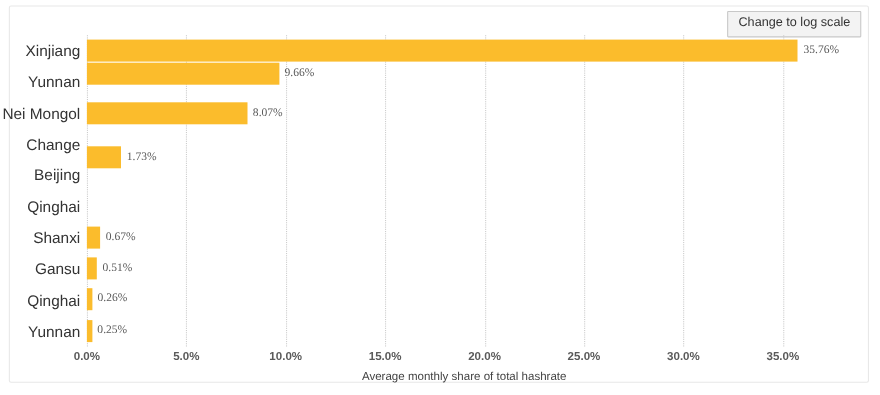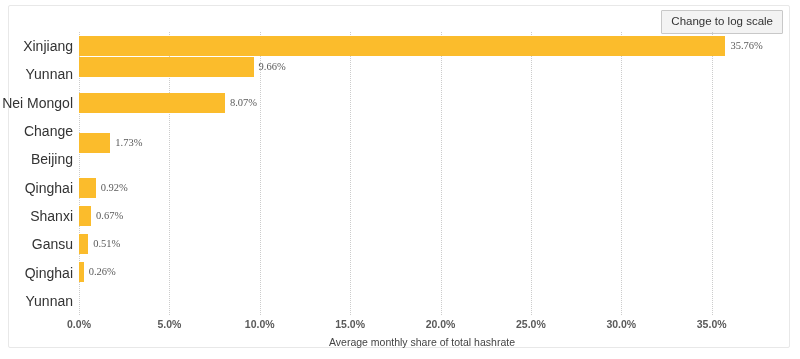--- a/index.html
+++ b/index.html
@@ -196,35 +196,35 @@
             <div class="bar-label" style="left: 179.618px; color: rgb(90, 90, 90);">9.66%</div>
           </div>
           <div class="row" style="top: 56.6px; height: 28.3px;">
             <div class="bar" style="width: 145.877px; background: rgb(251, 188, 44);"></div>
             <div class="bar-label" style="left: 150.877px; color: rgb(90, 90, 90);">8.07%</div>
           </div>
           <div class="row" style="top: 97px; height: 28.3px;">
             <div class="bar" style="width: 31.2722px; background: rgb(251, 188, 44);"></div>
             <div class="bar-label" style="left: 36.2722px; color: rgb(90, 90, 90);">1.73%</div>
           </div>
-          <div class="row" style="top: 141.5px; height: 28.3px;">
-            <div class="bar" style="width: 16.6303px; background: rgb(251, 188, 44);"></div>
-            <div class="bar-label" style="left: 21.6303px; color: rgb(90, 90, 90);">0.92%</div>
-          </div>
           <div class="row" style="top: 169.8px; height: 28.3px;">
             <div class="bar" style="width: 12.1112px; background: rgb(251, 188, 44);"></div>
             <div class="bar-label" style="left: 17.1112px; color: rgb(90, 90, 90);">0.67%</div>
           </div>
           <div class="row" style="top: 198.1px; height: 28.3px;">
             <div class="bar" style="width: 9.21897px; background: rgb(251, 188, 44);"></div>
             <div class="bar-label" style="left: 14.219px; color: rgb(90, 90, 90);">0.51%</div>
           </div>
           <div class="row" style="top: 226.4px; height: 28.3px;">
             <div class="bar" style="width: 4.69987px; background: rgb(251, 188, 44);"></div>
             <div class="bar-label" style="left: 9.69987px; color: rgb(90, 90, 90);">0.26%</div>
+          </div>
+          <div class="row" style="top: 254.7px; height: 28.3px;">
+            <div class="bar" style="width: 4.5191px; background: rgb(251, 188, 44);"></div>
+            <div class="bar-label" style="left: 9.5191px; color: rgb(90, 90, 90);">0.25%</div>
           </div>
         </div>
     </div>
 
     <div class="xticks">
         <div class="xtick" style="left: 0px; color: rgb(90, 90, 90);">0.0%</div>
         <div class="xtick" style="left: 90.3821px; color: rgb(90, 90, 90);">5.0%</div>
         <div class="xtick" style="left: 180.764px; color: rgb(90, 90, 90);">10.0%</div>
         <div class="xtick" style="left: 271.146px; color: rgb(90, 90, 90);">15.0%</div>
         <div class="xtick" style="left: 361.528px; color: rgb(90, 90, 90);">20.0%</div>

